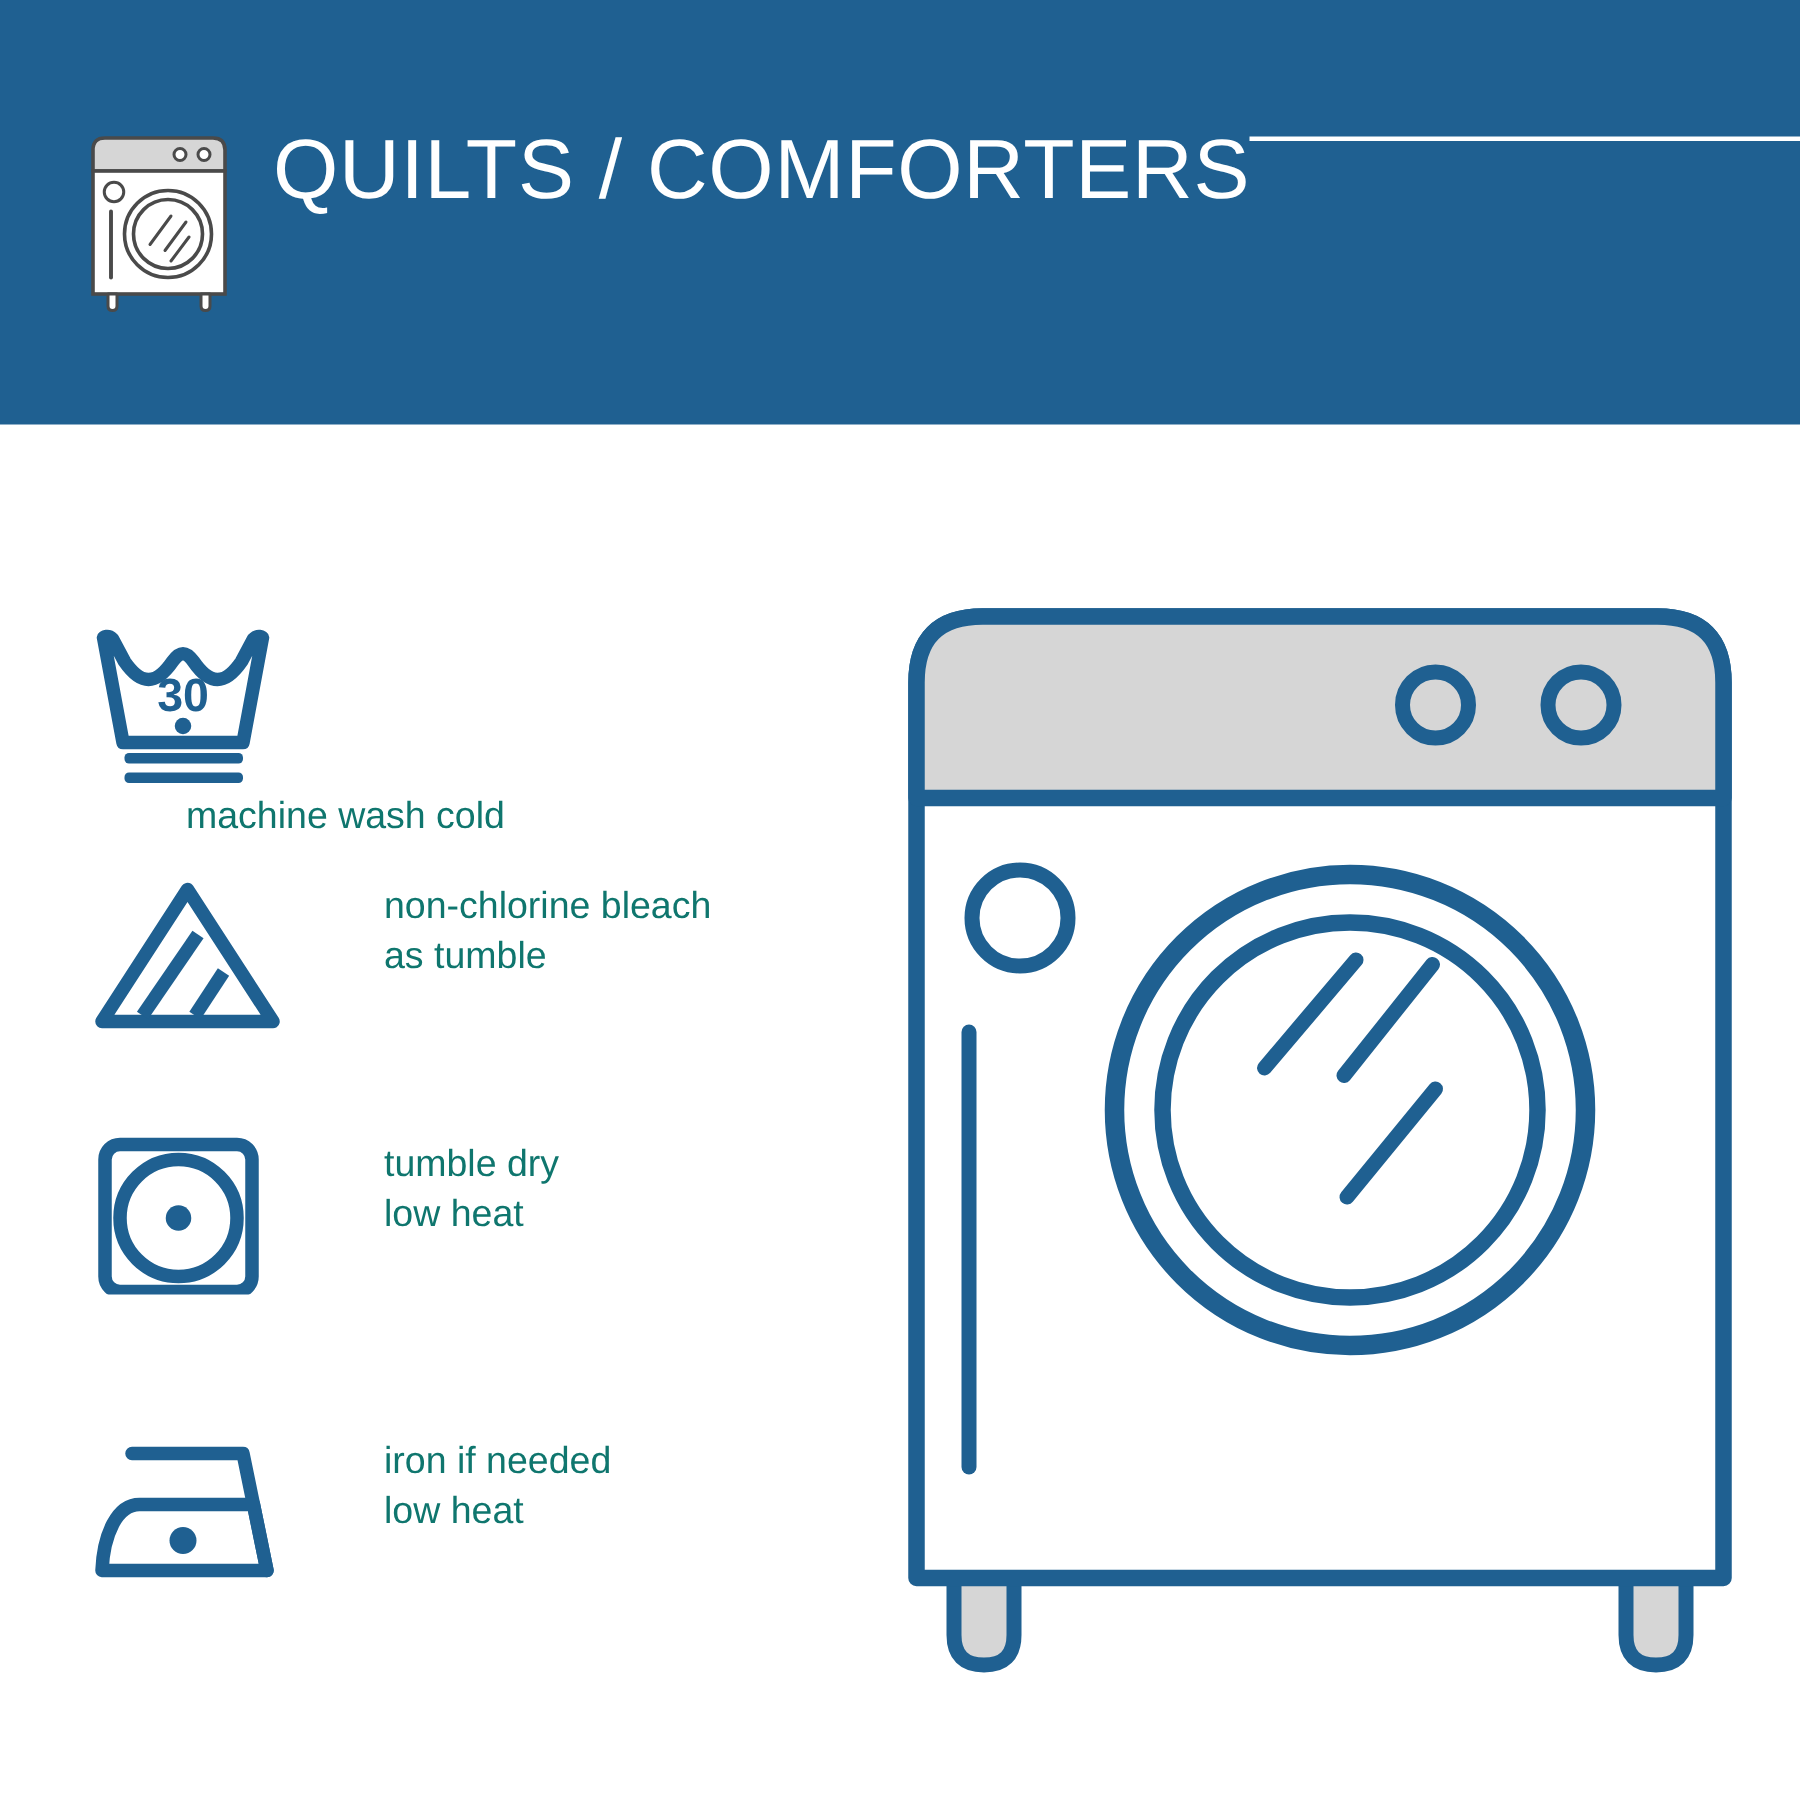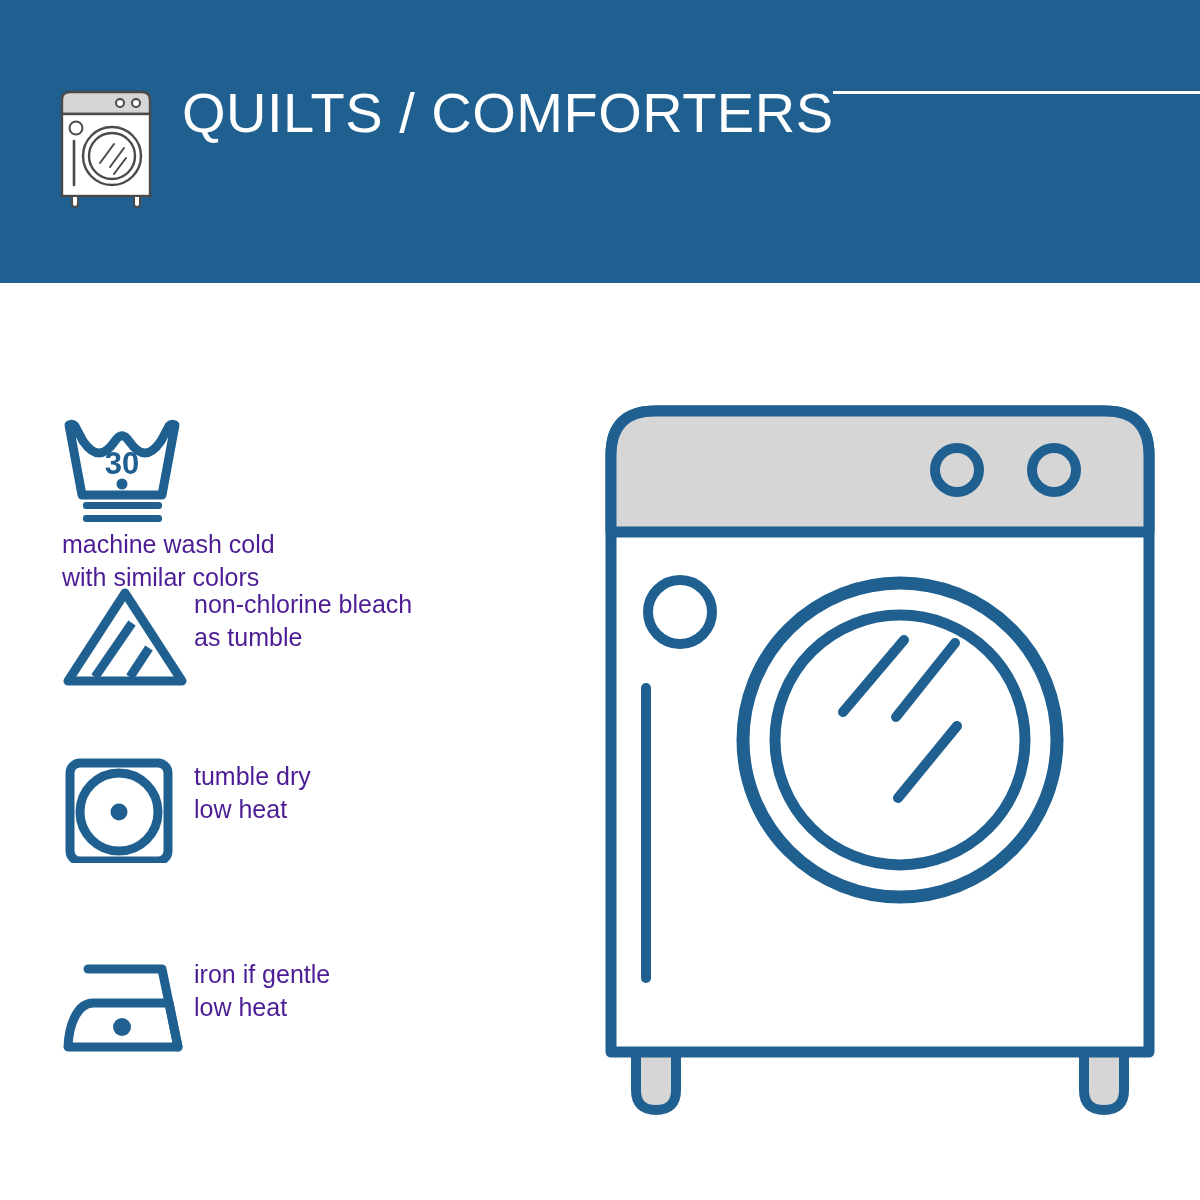--- a/index.html
+++ b/index.html
@@ -82,21 +82,22 @@
     align-items: flex-start;
   }
   .care-symbol {
     flex: 0 0 auto;
     width: 132px;
     display: flex;
     align-items: center;
     justify-content: flex-start;
   }
   .care-text {
-    color: #4c1d95;
+    margin-left: 62px;
+    color: #0f766e;
     font-size: 25px;
     line-height: 33px;
     font-weight: 400;
     white-space: nowrap;
     padding-top: 3px;
   }
   #row-wash   { top: 136px; flex-direction: column; }
   #row-bleach { top: 302px; }
   #row-dry    { top: 474px; }
   #row-iron   { top: 672px; }
@@ -169,21 +170,20 @@
         <text x="60" y="55" text-anchor="middle" fill="#1F6091" font-family="Liberation Sans, sans-serif" font-size="31" font-weight="700">30</text>
 
         <circle cx="60" cy="65" r="5.5" fill="#1F6091"></circle>
 
         <rect x="21" y="83" width="79" height="7" rx="3" fill="#1F6091"></rect>
         <rect x="21" y="96" width="79" height="7" rx="3" fill="#1F6091"></rect>
       </svg>
     </div>
     <div class="care-text">
       <div>machine wash cold</div>
-      <div>with similar colors</div>
     </div>
   </div>
 
   <div class="care-row" id="row-bleach">
     <div class="care-symbol">
       <svg width="132" height="106" viewBox="0 0 132 106">
 
         <path d="M63 8 L 120 96 L 6 96 Z" fill="none" stroke="#1F6091" stroke-width="9" stroke-linejoin="round"></path>
 
         <line x1="70" y1="38" x2="33" y2="92" stroke="#1F6091" stroke-width="9" stroke-linecap="butt"></line>
@@ -217,21 +217,21 @@
         <path d="M26 14 L 100 14 L 116 92" fill="none" stroke="#1F6091" stroke-width="9" stroke-linejoin="round" stroke-linecap="round"></path>
 
         <path d="M107 48 L 31 48
                  C 16 48, 7 68, 6 92
                  L 116 92 Z" fill="none" stroke="#1F6091" stroke-width="9" stroke-linejoin="round" stroke-linecap="round"></path>
 
         <circle cx="60" cy="72" r="9" fill="#1F6091"></circle>
       </svg>
     </div>
     <div class="care-text">
-      <div>iron if gentle</div>
+      <div>iron if needed</div>
       <div>low heat</div>
     </div>
   </div>
 
 </div>
 
 <svg id="machine" viewBox="0 0 560 720">
 
   <path d="M36 645 v45 q0 20 20 20 q20 0 20 -20 v-45 z" fill="#D6D6D6" stroke="#1F6091" stroke-width="10" stroke-linejoin="round"></path>
   <path d="M484 645 v45 q0 20 20 20 q20 0 20 -20 v-45 z" fill="#D6D6D6" stroke="#1F6091" stroke-width="10" stroke-linejoin="round"></path>

